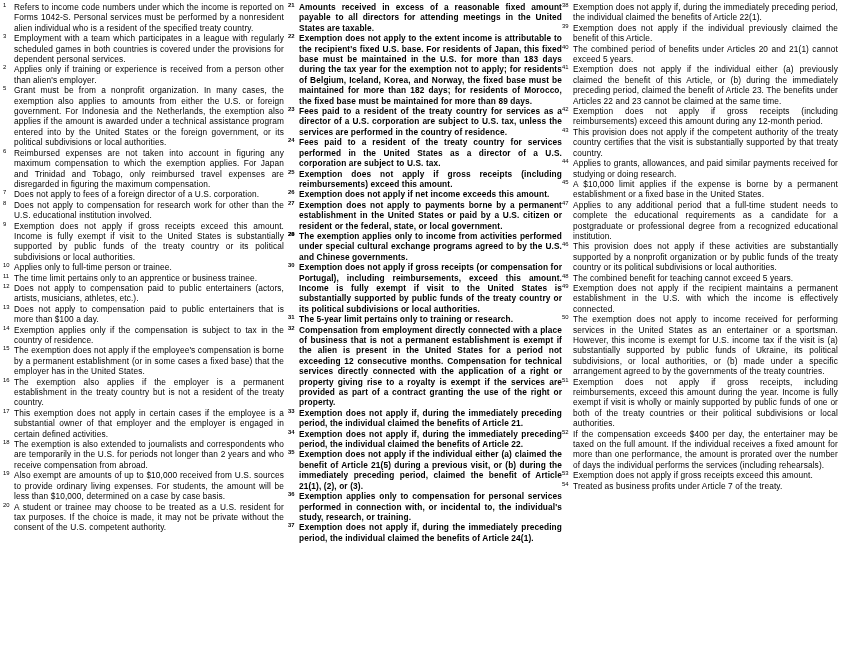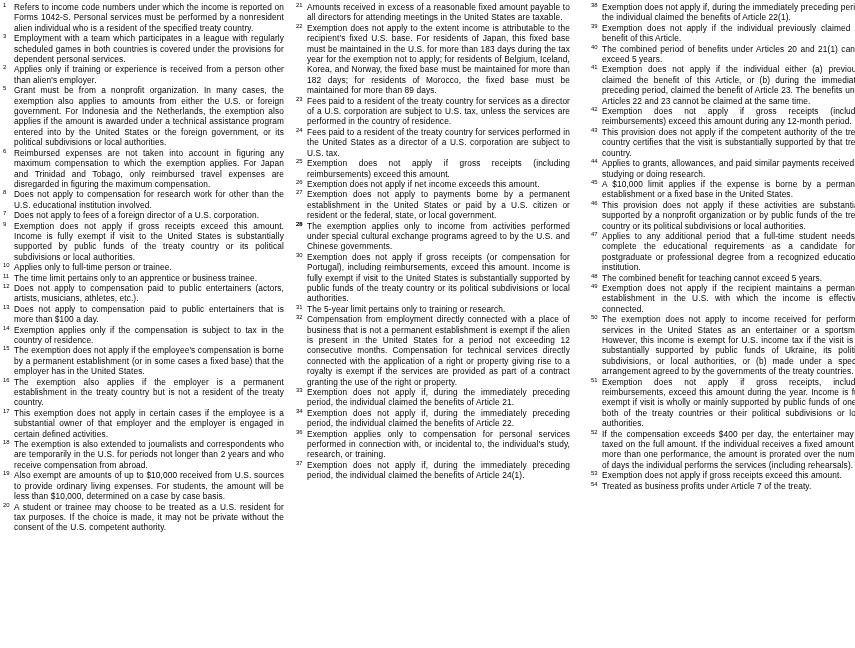--- a/index.html
+++ b/index.html
@@ -9,22 +9,22 @@
     font-family: "Liberation Sans", "DejaVu Sans", sans-serif;
     color: #000000;
     overflow: hidden;
   }
   .page {
     width: 855px; height: 648px;
     padding: 2px 0 0 3px;
     display: flex;
   }
   .col { flex: none; }
-  .col-1 { width: 281px; margin-right: 12px; }
-  .col-2 { width: 274px; margin-right: 21px; }
+  .col-1 { width: 281px; margin-right: 4px; }
+  .col-2 { width: 274px; margin-right: 0; font-weight: bold; }
   .col-3 { width: 276px; }
   .footnote {
     position: relative;
     padding-left: 11px;
     font-size: 8.3px;
     line-height: 10.4px;
     letter-spacing: 0.12px;
     text-align: justify;
     color: #000;
   }
@@ -42,22 +42,22 @@
 </head>
 <body>
 
 <div class="page">
   <div class="col col-1">
       <div class="footnote"><span class="fn-num">1</span><span class="fn-text">Refers to income code numbers under which the income is reported on Forms 1042-S. Personal services must be performed by a nonresident alien individual who is a resident of the specified treaty country.</span></div>
       <div class="footnote"><span class="fn-num">3</span><span class="fn-text">Employment with a team which participates in a league with regularly scheduled games in both countries is covered under the provisions for dependent personal services.</span></div>
       <div class="footnote"><span class="fn-num">2</span><span class="fn-text">Applies only if training or experience is received from a person other than alien's employer.</span></div>
       <div class="footnote"><span class="fn-num">5</span><span class="fn-text">Grant must be from a nonprofit organization. In many cases, the exemption also applies to amounts from either the U.S. or foreign government. For Indonesia and the Netherlands, the exemption also applies if the amount is awarded under a technical assistance program entered into by the United States or the foreign government, or its political subdivisions or local authorities.</span></div>
       <div class="footnote"><span class="fn-num">6</span><span class="fn-text">Reimbursed expenses are not taken into account in figuring any maximum compensation to which the exemption applies. For Japan and Trinidad and Tobago, only reimbursed travel expenses are disregarded in figuring the maximum compensation.</span></div>
+      <div class="footnote"><span class="fn-num">7</span><span class="fn-text">Does not apply to fees of a foreign director of a U.S. corporation.</span></div>
       <div class="footnote"><span class="fn-num">8</span><span class="fn-text">Does not apply to compensation for research work for other than the U.S. educational institution involved.</span></div>
-      <div class="footnote"><span class="fn-num">7</span><span class="fn-text">Does not apply to fees of a foreign director of a U.S. corporation.</span></div>
       <div class="footnote"><span class="fn-num">9</span><span class="fn-text">Exemption does not apply if gross receipts exceed this amount. Income is fully exempt if visit to the United States is substantially supported by public funds of the treaty country or its political subdivisions or local authorities.</span></div>
       <div class="footnote"><span class="fn-num">10</span><span class="fn-text">Applies only to full-time person or trainee.</span></div>
       <div class="footnote"><span class="fn-num">11</span><span class="fn-text">The time limit pertains only to an apprentice or business trainee.</span></div>
       <div class="footnote"><span class="fn-num">12</span><span class="fn-text">Does not apply to compensation paid to public entertainers (actors, artists, musicians, athletes, etc.).</span></div>
       <div class="footnote"><span class="fn-num">13</span><span class="fn-text">Does not apply to compensation paid to public entertainers that is more than $100 a day.</span></div>
       <div class="footnote"><span class="fn-num">14</span><span class="fn-text">Exemption applies only if the compensation is subject to tax in the country of residence.</span></div>
       <div class="footnote"><span class="fn-num">15</span><span class="fn-text">The exemption does not apply if the employee's compensation is borne by a permanent establishment (or in some cases a fixed base) that the employer has in the United States.</span></div>
       <div class="footnote"><span class="fn-num">16</span><span class="fn-text">The exemption also applies if the employer is a permanent establishment in the treaty country but is not a resident of the treaty country.</span></div>
       <div class="footnote"><span class="fn-num">17</span><span class="fn-text">This exemption does not apply in certain cases if the employee is a substantial owner of that employer and the employer is engaged in certain defined activities.</span></div>
       <div class="footnote"><span class="fn-num">18</span><span class="fn-text">The exemption is also extended to journalists and correspondents who are temporarily in the U.S. for periods not longer than 2 years and who receive compensation from abroad.</span></div>
@@ -72,34 +72,35 @@
       <div class="footnote"><span class="fn-num">25</span><span class="fn-text">Exemption does not apply if gross receipts (including reimbursements) exceed this amount.</span></div>
       <div class="footnote"><span class="fn-num">26</span><span class="fn-text">Exemption does not apply if net income exceeds this amount.</span></div>
       <div class="footnote"><span class="fn-num">27</span><span class="fn-text">Exemption does not apply to payments borne by a permanent establishment in the United States or paid by a U.S. citizen or resident or the federal, state, or local government.</span></div>
       <div class="footnote"><span class="fn-num">28</span></div>
       <div class="footnote"><span class="fn-num">29</span><span class="fn-text">The exemption applies only to income from activities performed under special cultural exchange programs agreed to by the U.S. and Chinese governments.</span></div>
       <div class="footnote"><span class="fn-num">30</span><span class="fn-text">Exemption does not apply if gross receipts (or compensation for Portugal), including reimbursements, exceed this amount. Income is fully exempt if visit to the United States is substantially supported by public funds of the treaty country or its political subdivisions or local authorities.</span></div>
       <div class="footnote"><span class="fn-num">31</span><span class="fn-text">The 5-year limit pertains only to training or research.</span></div>
       <div class="footnote"><span class="fn-num">32</span><span class="fn-text">Compensation from employment directly connected with a place of business that is not a permanent establishment is exempt if the alien is present in the United States for a period not exceeding 12 consecutive months. Compensation for technical services directly connected with the application of a right or property giving rise to a royalty is exempt if the services are provided as part of a contract granting the use of the right or property.</span></div>
       <div class="footnote"><span class="fn-num">33</span><span class="fn-text">Exemption does not apply if, during the immediately preceding period, the individual claimed the benefits of Article 21.</span></div>
       <div class="footnote"><span class="fn-num">34</span><span class="fn-text">Exemption does not apply if, during the immediately preceding period, the individual claimed the benefits of Article 22.</span></div>
+      <div class="footnote"><span class="fn-num">35</span><span class="fn-text">Exemption does not apply if the individual either (a) claimed the benefit of Article 21(5) during a previous visit, or (b) during the immediately preceding period, claimed the benefit of Article 21(1), (2), or (3).</span></div>
       <div class="footnote"><span class="fn-num">36</span><span class="fn-text">Exemption applies only to compensation for personal services performed in connection with, or incidental to, the individual's study, research, or training.</span></div>
       <div class="footnote"><span class="fn-num">37</span><span class="fn-text">Exemption does not apply if, during the immediately preceding period, the individual claimed the benefits of Article 24(1).</span></div>
     </div>
   <div class="col col-3">
       <div class="footnote"><span class="fn-num">38</span><span class="fn-text">Exemption does not apply if, during the immediately preceding period, the individual claimed the benefits of Article 22(1).</span></div>
       <div class="footnote"><span class="fn-num">39</span><span class="fn-text">Exemption does not apply if the individual previously claimed the benefit of this Article.</span></div>
       <div class="footnote"><span class="fn-num">40</span><span class="fn-text">The combined period of benefits under Articles 20 and 21(1) cannot exceed 5 years.</span></div>
       <div class="footnote"><span class="fn-num">41</span><span class="fn-text">Exemption does not apply if the individual either (a) previously claimed the benefit of this Article, or (b) during the immediately preceding period, claimed the benefit of Article 23. The benefits under Articles 22 and 23 cannot be claimed at the same time.</span></div>
       <div class="footnote"><span class="fn-num">42</span><span class="fn-text">Exemption does not apply if gross receipts (including reimbursements) exceed this amount during any 12-month period.</span></div>
       <div class="footnote"><span class="fn-num">43</span><span class="fn-text">This provision does not apply if the competent authority of the treaty country certifies that the visit is substantially supported by that treaty country.</span></div>
       <div class="footnote"><span class="fn-num">44</span><span class="fn-text">Applies to grants, allowances, and paid similar payments received for studying or doing research.</span></div>
       <div class="footnote"><span class="fn-num">45</span><span class="fn-text">A $10,000 limit applies if the expense is borne by a permanent establishment or a fixed base in the United States.</span></div>
+      <div class="footnote"><span class="fn-num">47</span><span class="fn-text">Applies to any additional period that a full-time student needs to complete the educational requirements as a candidate for a postgraduate or professional degree from a recognized educational institution.</span></div>
       <div class="footnote"><span class="fn-num">46</span><span class="fn-text">This provision does not apply if these activities are substantially supported by a nonprofit organization or by public funds of the treaty country or its political subdivisions or local authorities.</span></div>
-      <div class="footnote"><span class="fn-num">47</span><span class="fn-text">Applies to any additional period that a full-time student needs to complete the educational requirements as a candidate for a postgraduate or professional degree from a recognized educational institution.</span></div>
       <div class="footnote"><span class="fn-num">48</span><span class="fn-text">The combined benefit for teaching cannot exceed 5 years.</span></div>
       <div class="footnote"><span class="fn-num">49</span><span class="fn-text">Exemption does not apply if the recipient maintains a permanent establishment in the U.S. with which the income is effectively connected.</span></div>
       <div class="footnote"><span class="fn-num">50</span><span class="fn-text">The exemption does not apply to income received for performing services in the United States as an entertainer or a sportsman. However, this income is exempt for U.S. income tax if the visit is (a) substantially supported by public funds of Ukraine, its political subdivisions, or local authorities, or (b) made under a specific arrangement agreed to by the governments of the treaty countries.</span></div>
       <div class="footnote"><span class="fn-num">51</span><span class="fn-text">Exemption does not apply if gross receipts, including reimbursements, exceed this amount during the year. Income is fully exempt if visit is wholly or mainly supported by public funds of one or both of the treaty countries or their political subdivisions or local authorities.</span></div>
       <div class="footnote"><span class="fn-num">52</span><span class="fn-text">If the compensation exceeds $400 per day, the entertainer may be taxed on the full amount. If the individual receives a fixed amount for more than one performance, the amount is prorated over the number of days the individual performs the services (including rehearsals).</span></div>
       <div class="footnote"><span class="fn-num">53</span><span class="fn-text">Exemption does not apply if gross receipts exceed this amount.</span></div>
       <div class="footnote"><span class="fn-num">54</span><span class="fn-text">Treated as business profits under Article 7 of the treaty.</span></div>
     </div>
 </div>
 

